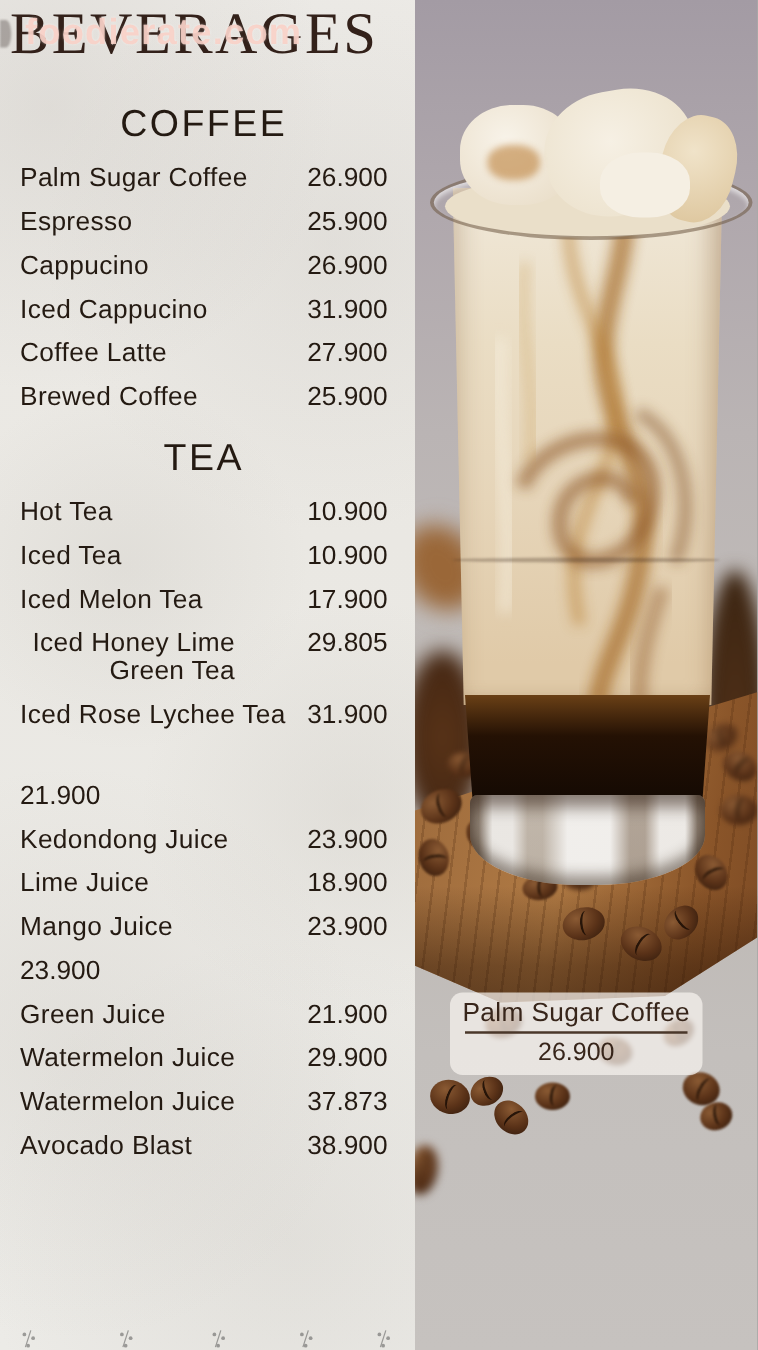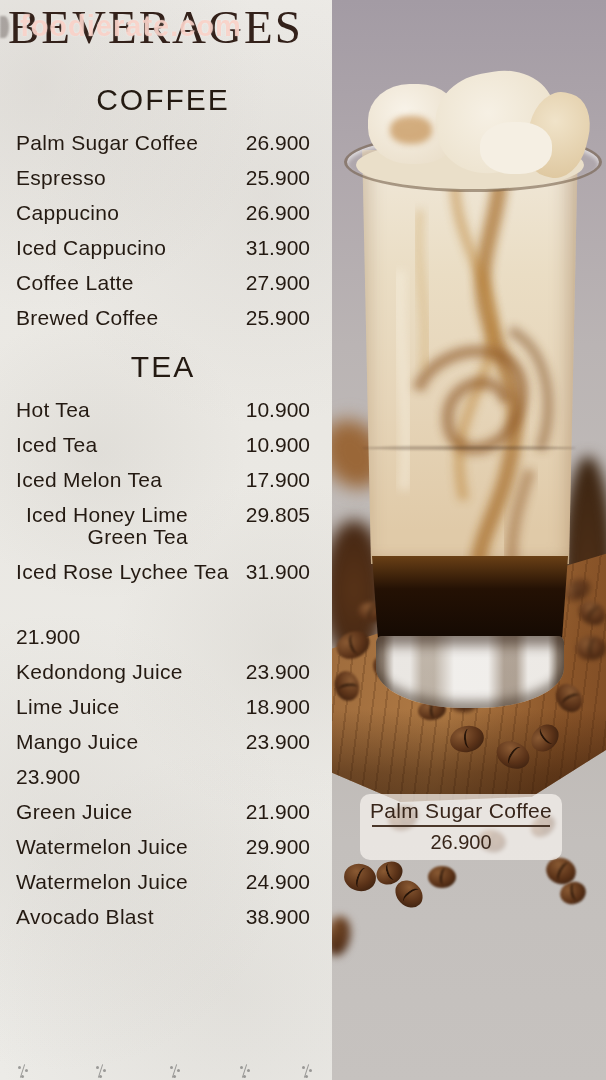--- a/index.html
+++ b/index.html
@@ -173,21 +173,21 @@
           <div class="row">
             <span class="item-name">Green Juice</span>
             <span class="item-price">21.900</span>
           </div>
           <div class="row">
             <span class="item-name">Watermelon Juice</span>
             <span class="item-price">29.900</span>
           </div>
           <div class="row">
             <span class="item-name">Watermelon Juice</span>
-            <span class="item-price">24.900</span>
+            <span class="item-price">37.873</span>
           </div>
           <div class="row">
             <span class="item-name">Avocado Blast</span>
             <span class="item-price">38.900</span>
           </div>
         </div>
       </div>
     <div>
       <div class="sprig" style="left:16px"></div>
       <div class="sprig" style="left:94px"></div>

